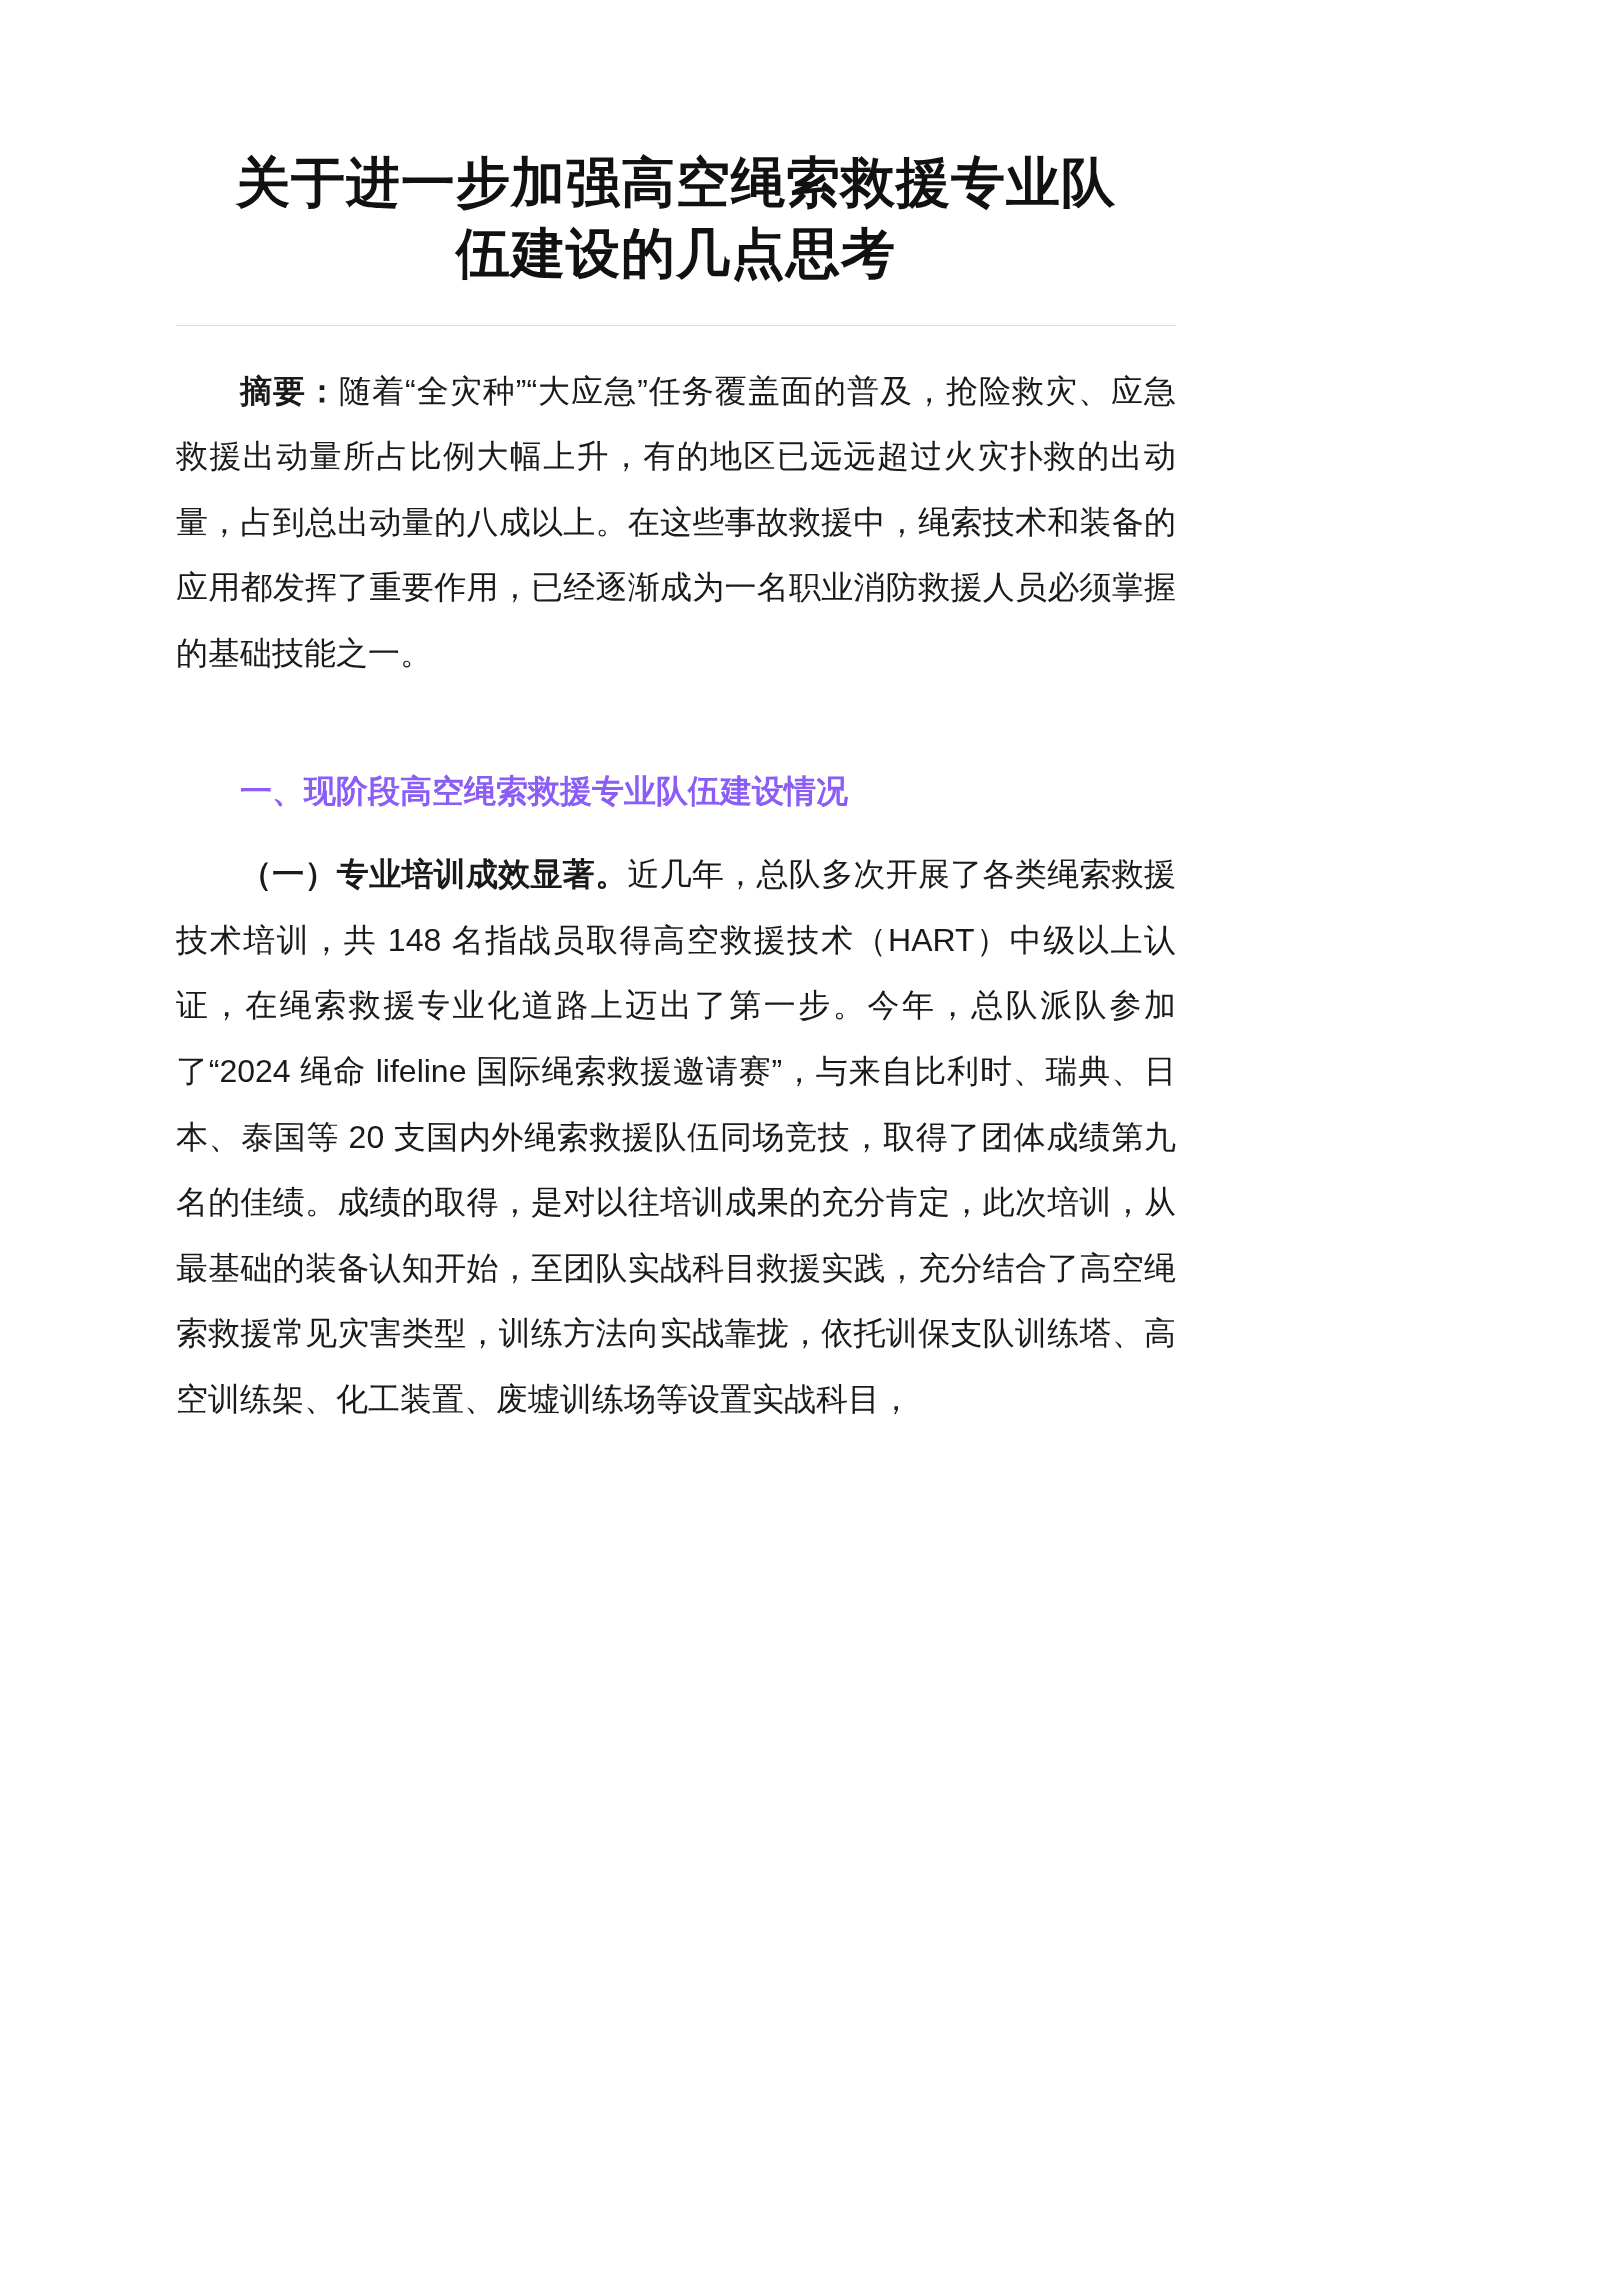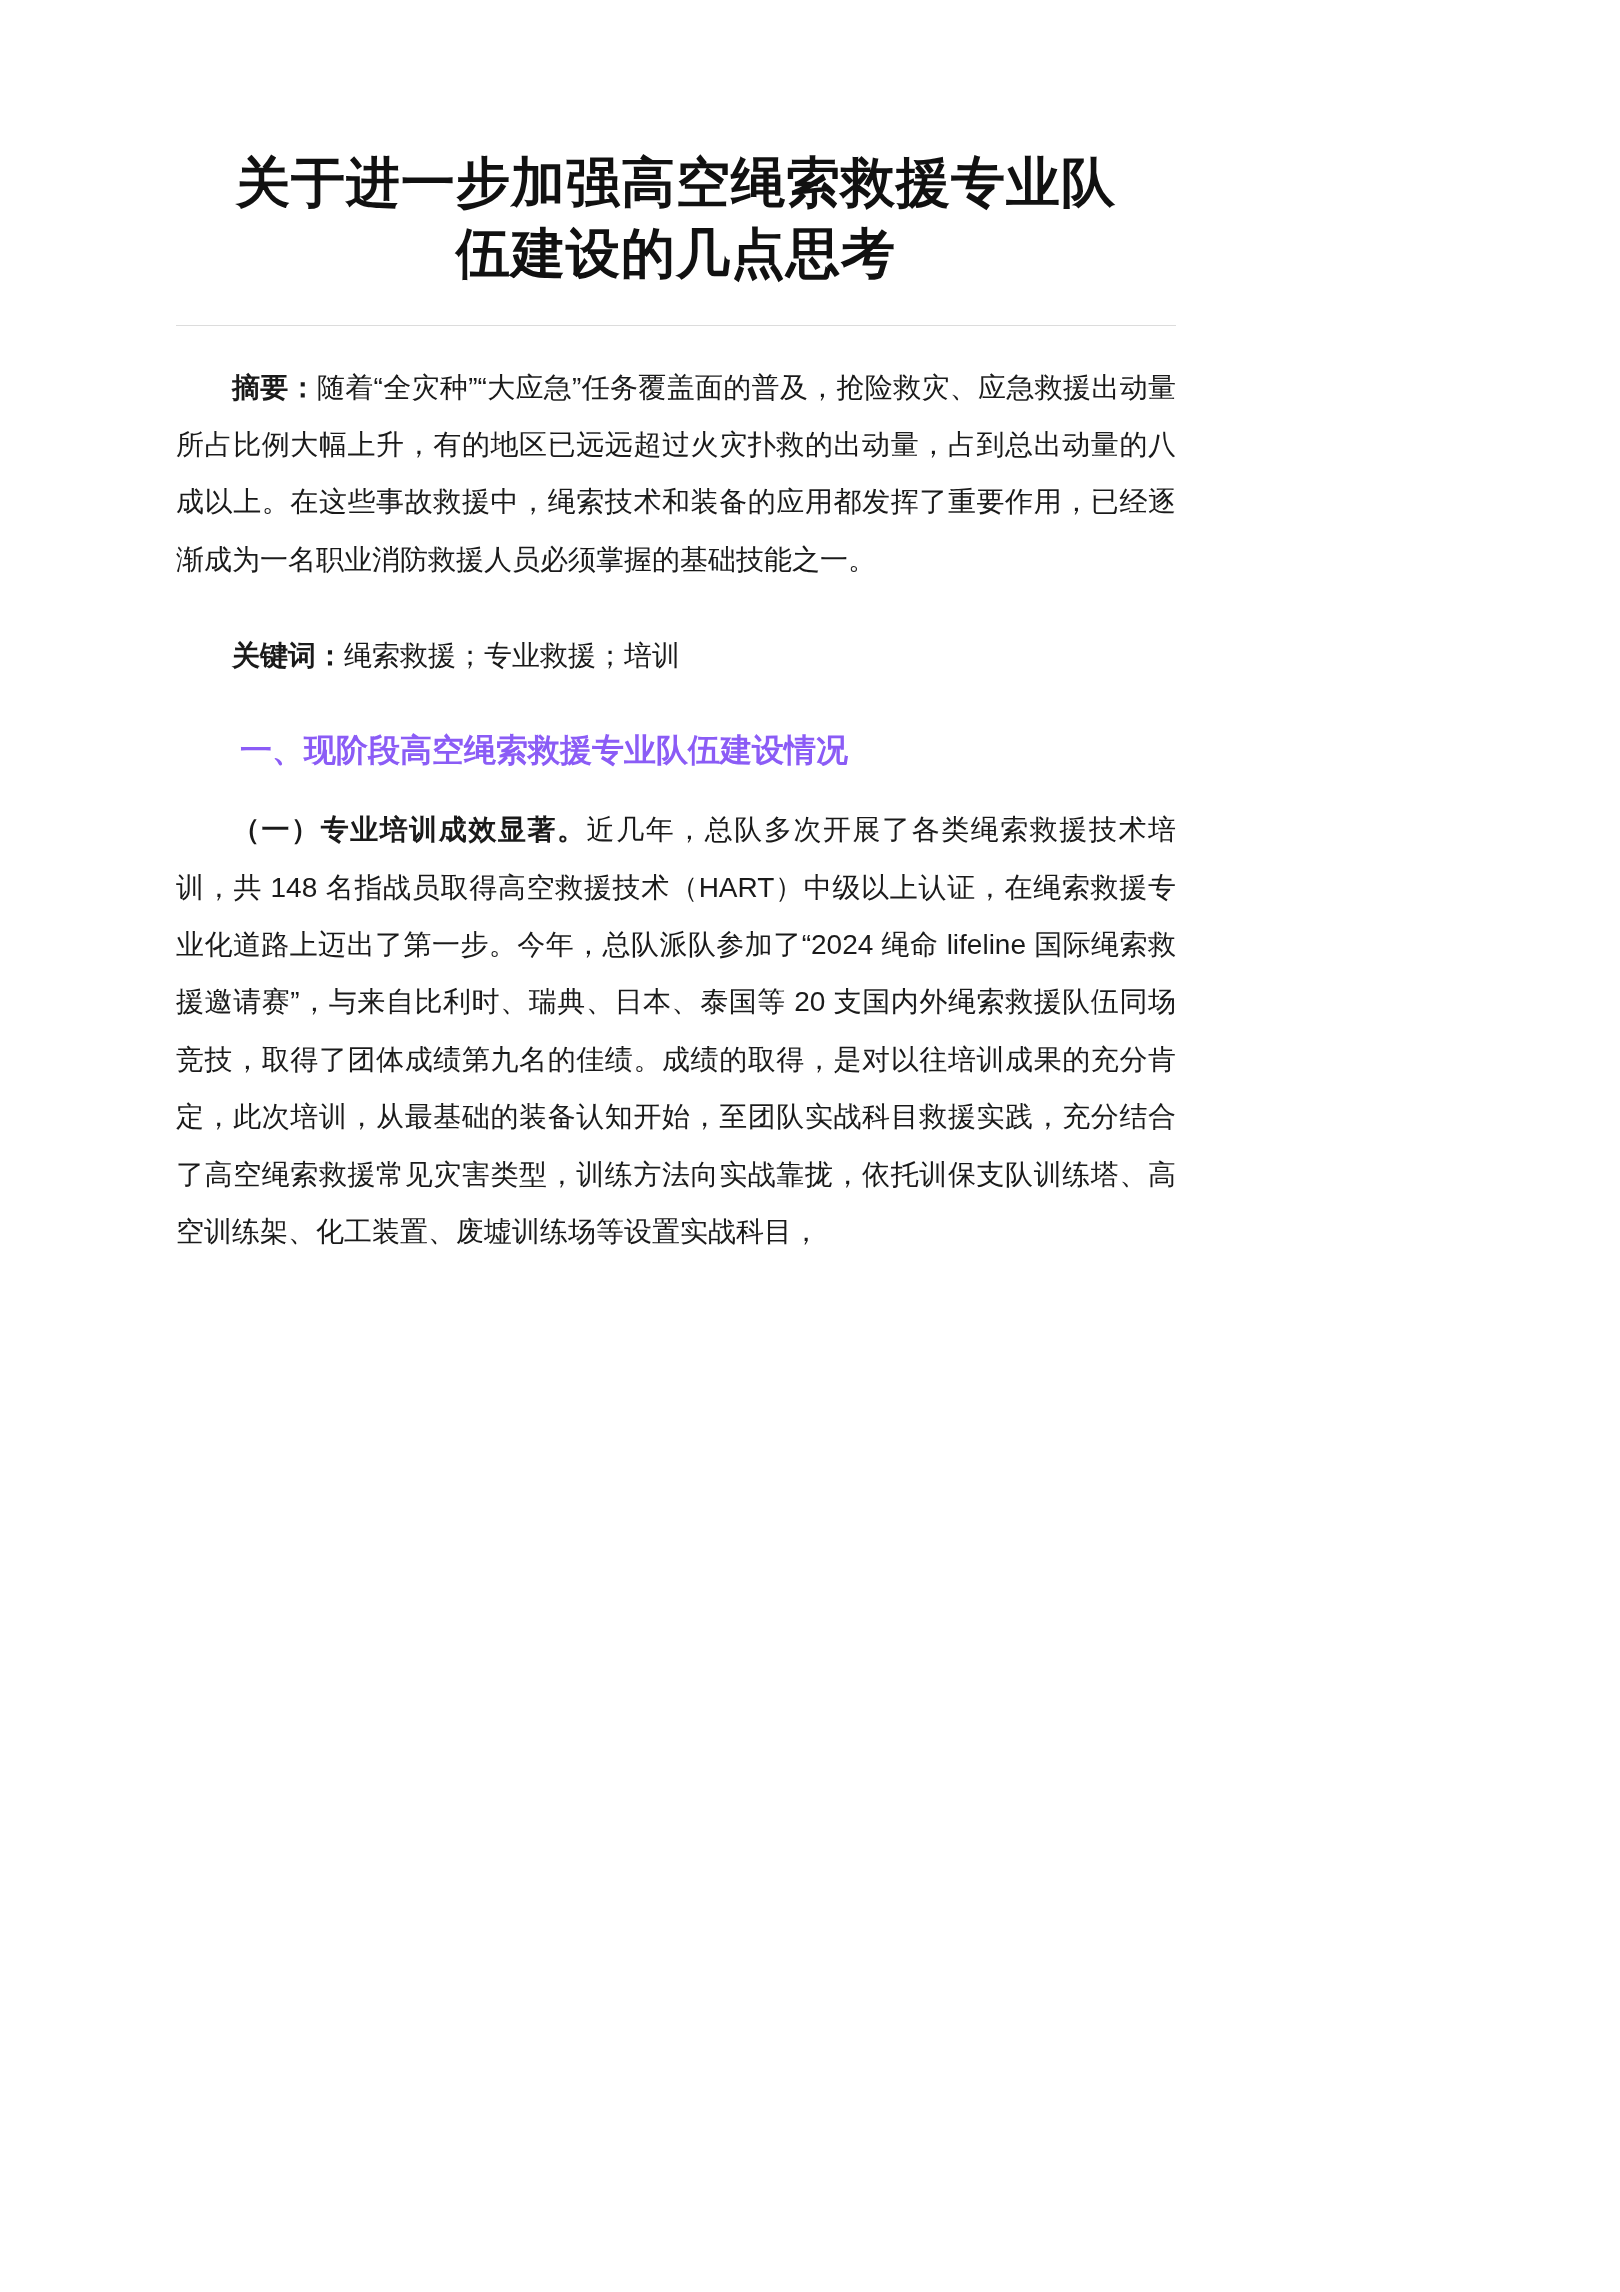--- a/index.html
+++ b/index.html
@@ -27,21 +27,21 @@
     letter-spacing: 1px;
     margin: 0 39px 0 39px;
     color: #111111;
   }
   .title-rule {
     border: 0;
     border-top: 1px solid #dcdcdc;
     margin: 35px 0 33px 0;
   }
   .para {
-    font-size: 28px;
+    font-size: 32px;
     line-height: 2.05;
     text-align: justify;
     text-justify: inter-ideograph;
     margin: 0 0 25.5px 0;
     text-indent: 2em;
     color: #1a1a1a;
   }
   .para.tight {
     margin-bottom: 17.6px;
   }
@@ -64,20 +64,19 @@
 <div class="page">
 
   <h1 class="doc-title">关于进一步加强高空绳索救援专业队伍建设的几点思考</h1>
 
   <hr class="title-rule">
 
   <p class="para"><span class="lead">摘要：</span><span>随着“全灾种”“大应急”任务覆盖面的普及，抢险救灾、应急救援出动量所占比例大幅上升，有的地区已远远超过火灾扑救的出动量，占到总出动量的八成以上。在这些事故救援中，绳索技术和装备的应用都发挥了重要作用，已经逐渐成为一名职业消防救援人员必须掌握的基础技能之一。</span></p>
 
   <div class="spacer-sm"></div>
 
-  <p class="para tight"><span class="lead">关键词：</span><span>绳索救援；专业救援；培训</span></p>
 
   <h2 class="heading">一、现阶段高空绳索救援专业队伍建设情况</h2>
 
   <p class="para"><span class="lead">（一）专业培训成效显著。</span><span>近几年，总队多次开展了各类绳索救援技术培训，共 148 名指战员取得高空救援技术（HART）中级以上认证，在绳索救援专业化道路上迈出了第一步。今年，总队派队参加了“2024 绳命 lifeline 国际绳索救援邀请赛”，与来自比利时、瑞典、日本、泰国等 20 支国内外绳索救援队伍同场竞技，取得了团体成绩第九名的佳绩。成绩的取得，是对以往培训成果的充分肯定，此次培训，从最基础的装备认知开始，至团队实战科目救援实践，充分结合了高空绳索救援常见灾害类型，训练方法向实战靠拢，依托训保支队训练塔、高空训练架、化工装置、废墟训练场等设置实战科目，</span></p>
 
 </div>
 
 
 </body></html>

